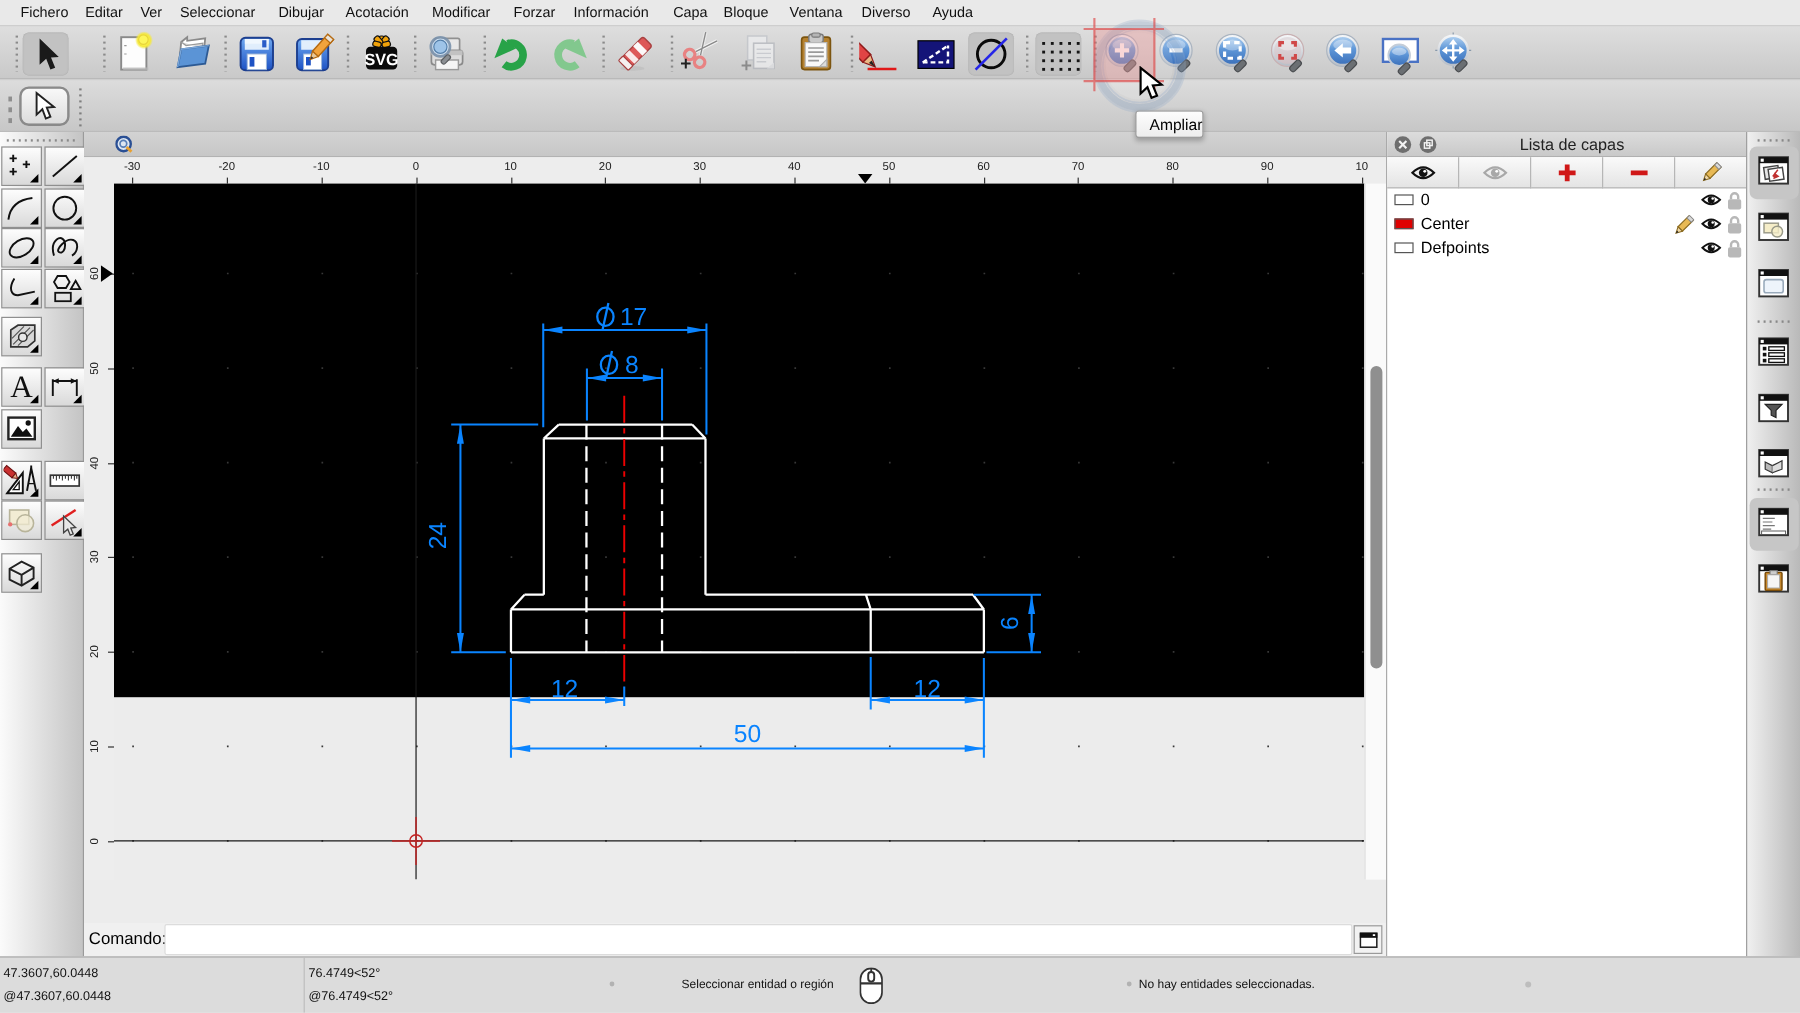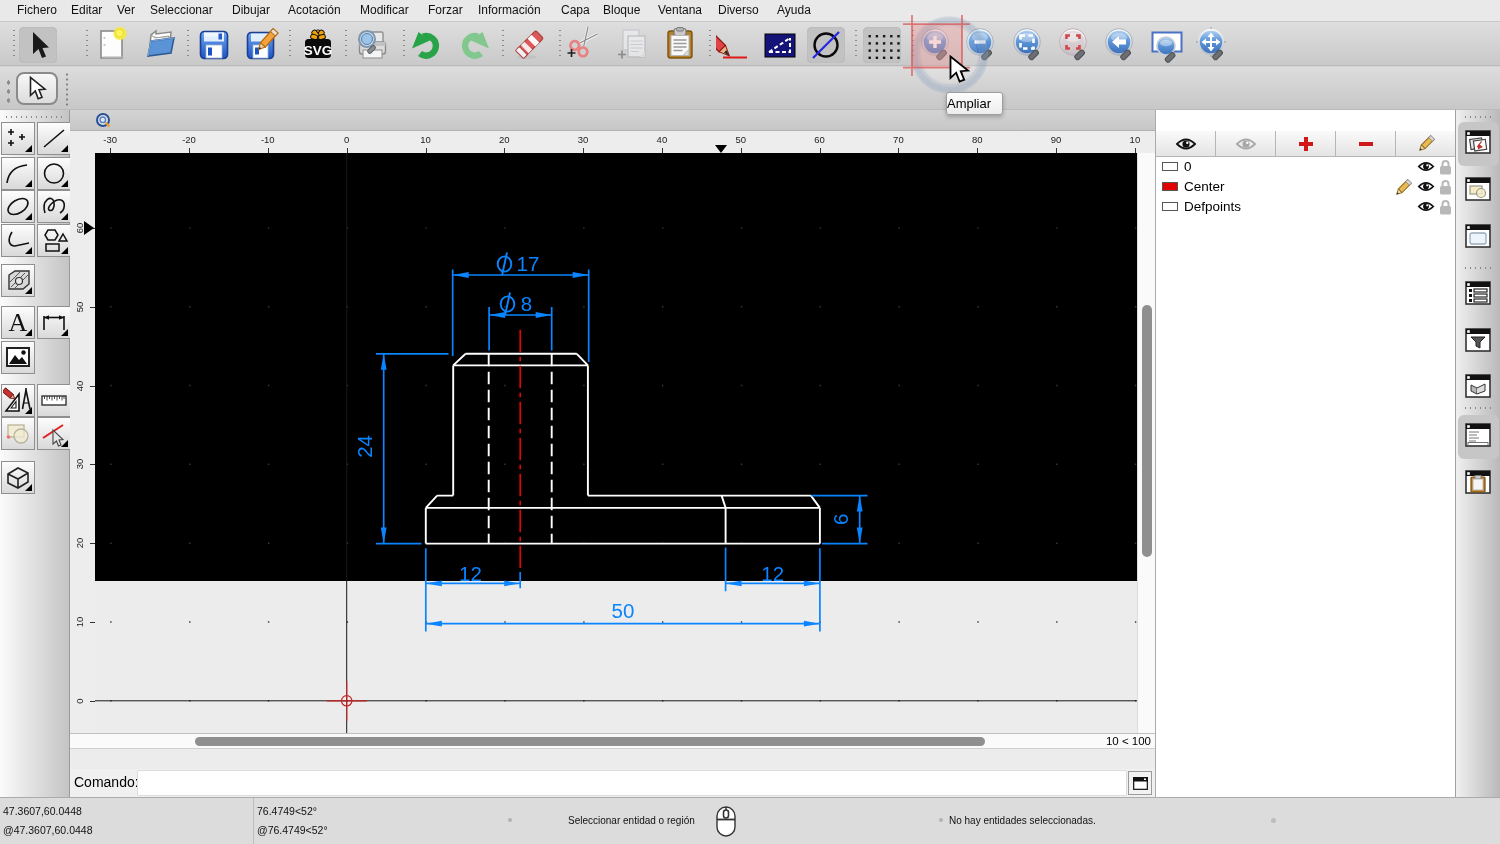--- a/index.html
+++ b/index.html
@@ -46,21 +46,21 @@
 #rdtools { left:0; top:21px; width:300px; height:26px; background:linear-gradient(#fafafa,#e3e3e3); }
 .rdbtn { position:absolute; top:0; width:60px; height:26px; border-right:1px solid #b6b6b6; border-bottom:1px solid #b6b6b6; display:flex; align-items:center; justify-content:center; }
 .lrow { position:absolute; left:0; width:300px; height:20px; font-size:13.5px; color:#000; }
 
 #rsb { left:1455px; top:110px; width:45px; height:687px; background:linear-gradient(90deg,#f0f0f0,#b9b9b9); border-left:1px solid #a0a0a0; }
 .sbtn { position:absolute; left:7px; width:30px; height:30px; display:flex; align-items:center; justify-content:center; }
 
 #status { left:0; top:797px; width:1500px; height:47px; background:#dcdcdc; border-top:1px solid #ababab; font-size:10.5px; color:#111; }
 #status div { position:absolute; }
 
-#tooltip { left:946px; top:92px; width:57px; height:23px; background:linear-gradient(#fdfdfd,#ededed); border:1px solid #9d9d9d; border-radius:3px; font-size:13px; color:#000; text-align:left; line-height:21px; box-shadow:0 2px 4px rgba(0,0,0,0.25); }
+#tooltip { left:946px; top:92px; width:57px; height:23px; background:linear-gradient(#fdfdfd,#ededed); border:1px solid #9d9d9d; border-radius:3px; font-size:13px; color:#000; text-align:right; line-height:21px; box-shadow:0 2px 4px rgba(0,0,0,0.25); }
 </style>
 </head>
 <body>
 <div id="root">
 
 <div id="menubar" class="abs">
 <span style="left:17px">Fichero</span>
 <span style="left:71px">Editar</span>
 <span style="left:117px">Ver</span>
 <span style="left:150px">Seleccionar</span>
@@ -610,38 +610,44 @@
             <text x="677.7" y="427.5">12</text>
             <text x="527.9" y="465">50</text>
             <text transform="translate(276.8,293.4) rotate(-90)">24</text>
             <text transform="translate(753,366.3) rotate(-90)">6</text>
           </g>
         </svg>
       </div>
   <div id="vscroll" class="abs">
         <div id="vthumb"></div>
       </div>
-  <div id="hscrollrow" class="abs">
-        <div id="hthumb"></div>
-        <span id="zoomlab">10 &lt; 100</span>
-      </div>
   <div id="cmdrow" class="abs">
     <span style="position:absolute;left:4px;top:5px;font-size:14px;color:#000">Comando:</span>
     <div id="cmdinput"></div>
     <div id="cmdbtn">
           <svg width="15" height="13" viewBox="0 0 15 13">
             <rect x="0.5" y="0.5" width="14" height="12" fill="#fff" stroke="#222" stroke-width="1.6"></rect>
             <rect x="0" y="0" width="15" height="4.5" fill="#111"></rect>
             <rect x="11" y="1.5" width="2" height="1.5" fill="#fff"></rect>
           </svg>
         </div>
   </div>
 </div>
 
 <div id="rdock" class="abs">
+  <div id="rdtitle" class="abs">
+        <svg style="position:absolute;left:6px;top:3px" width="40" height="15" viewBox="0 0 40 15">
+<circle cx="7" cy="7.5" r="7" fill="#6e6e6e"></circle>
+          <path d="M4 4.5 l6 6 M10 4.5 l-6 6" stroke="#f2f2f2" stroke-width="1.8"></path>
+<circle cx="28" cy="7.5" r="7" fill="#6e6e6e"></circle>
+          <rect x="25" y="6" width="4.5" height="4.5" fill="none" stroke="#f2f2f2" stroke-width="1.2"></rect>
+          <rect x="27" y="3.8" width="4.5" height="4.5" fill="none" stroke="#f2f2f2" stroke-width="1.2"></rect>
+</svg>
+<span style="position:absolute;left:4px;top:3px;width:300px;text-align:center;font-size:13.5px;color:#222">Lista de capas</span>
+      </div>
   <div id="rdtools" class="abs">
         <div class="rdbtn" style="left:0px">
           <svg width="22" height="16" viewBox="0 0 22 16">
             <path d="M2 8 Q11 -1 20 8 Q11 17 2 8 Z" fill="none" stroke="#111" stroke-width="1.8"></path>
             <circle cx="11" cy="8" r="3.6" fill="#111"></circle>
             <circle cx="12.3" cy="6.8" r="1.2" fill="#fff"></circle>
           </svg>
         </div>
         <div class="rdbtn" style="left:60px">
           <svg width="22" height="16" viewBox="0 0 22 16">

